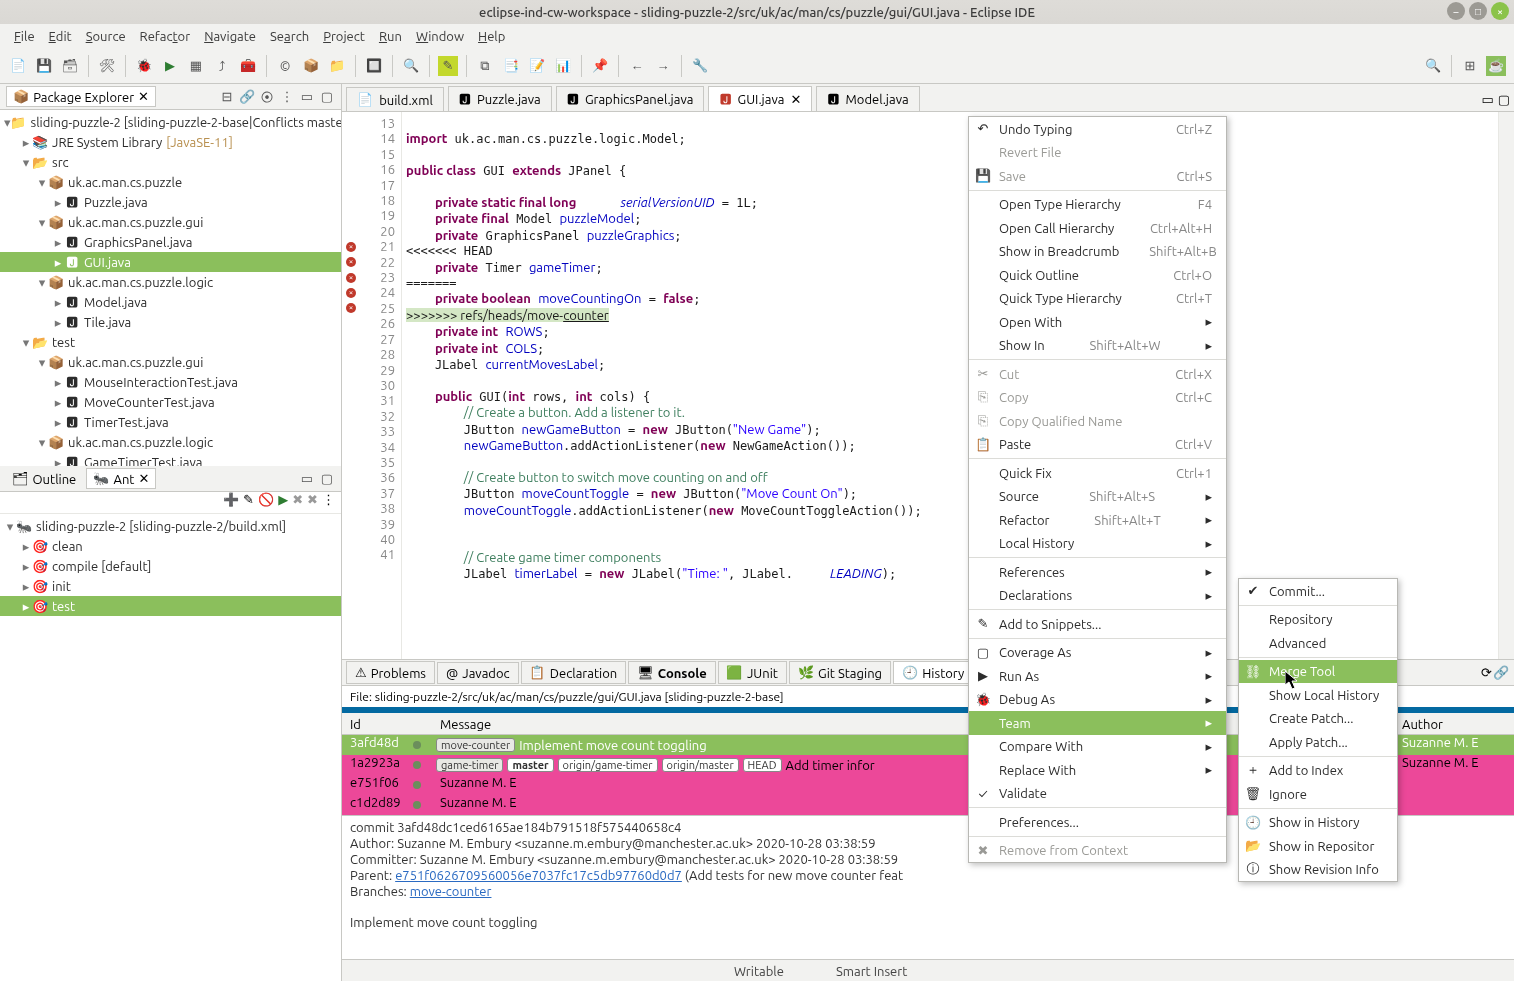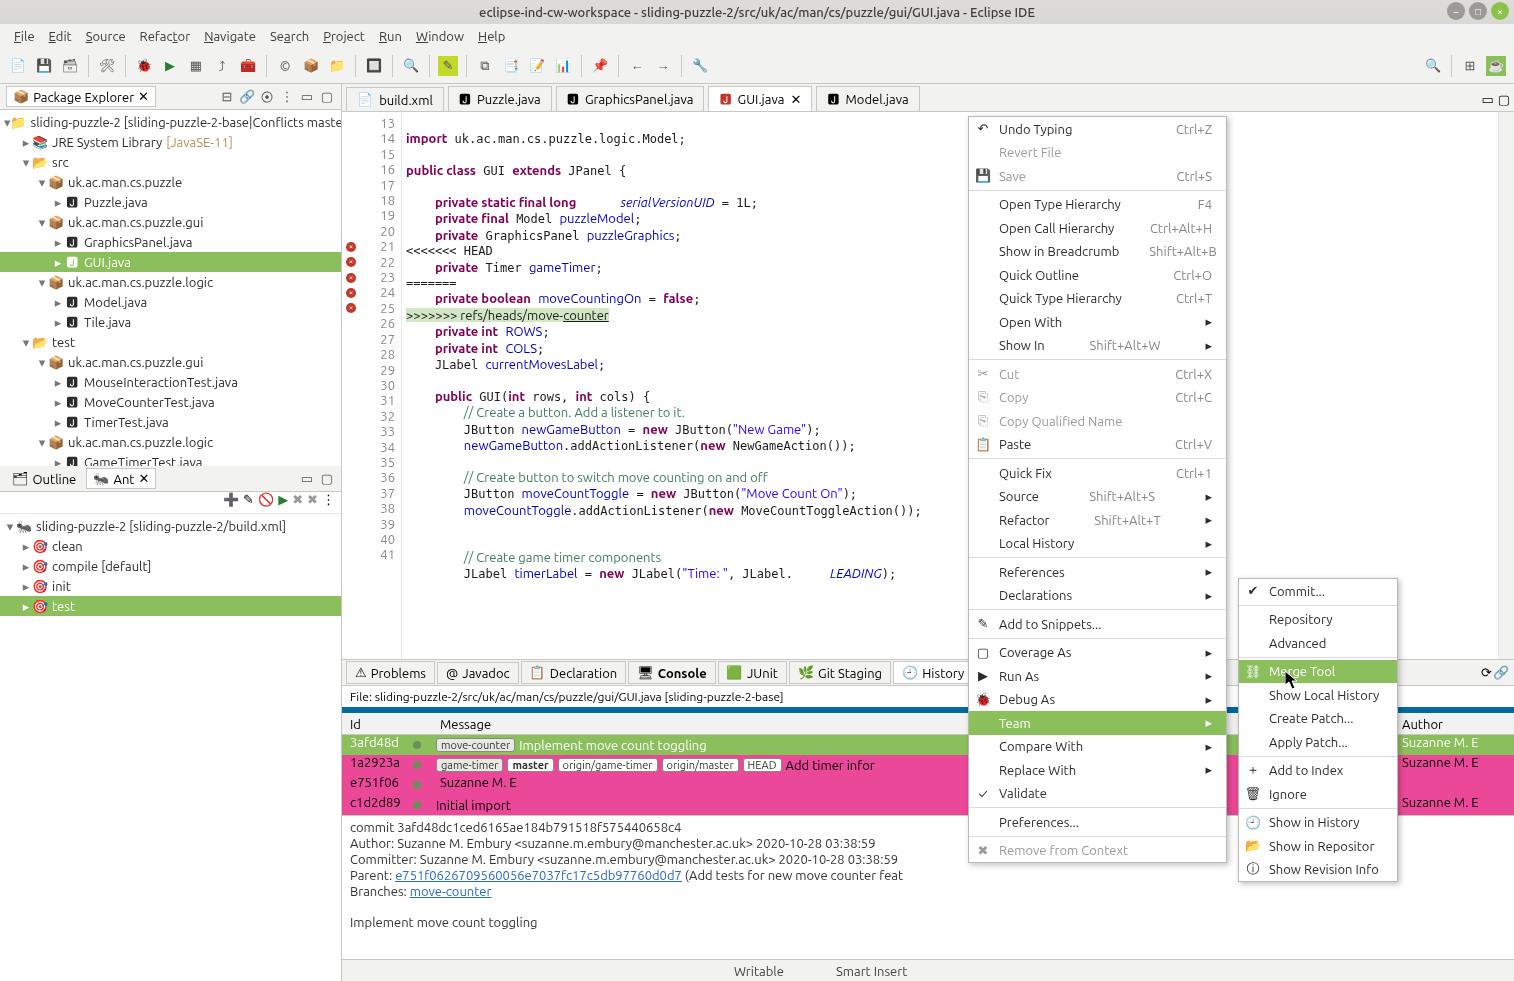--- a/index.html
+++ b/index.html
@@ -504,23 +504,20 @@
               </div>
               <div class="auth-col">Suzanne M. E</div>
             </div>
             <div class="hr">
               <div class="id-col">c1d2d89</div>
               <div class="graph-col">
                 <svg width="14" height="14">
                   <circle cx="7" cy="7" r="4" fill="#6b8e5c"></circle>
                 </svg>
               </div>
-              <div class="msg-col">
-                <span>Initial import</span>
-              </div>
               <div class="auth-col">Suzanne M. E</div>
             </div>
           </div>
       </div>
       <div class="commit-detail"><span>commit 3afd48dc1ced6165ae184b791518f575440658c4</span>
 <span>Author: Suzanne M. Embury &lt;suzanne.m.embury@manchester.ac.uk&gt; 2020-10-28 03:38:59</span>
 <span>Committer: Suzanne M. Embury &lt;suzanne.m.embury@manchester.ac.uk&gt; 2020-10-28 03:38:59</span>
 <span>Parent: </span><a>e751f0626709560056e7037fc17c5db97760d0d7</a><span> (Add tests for new move counter feat</span>
 <span>Branches: </span><a>move-counter</a>
 

